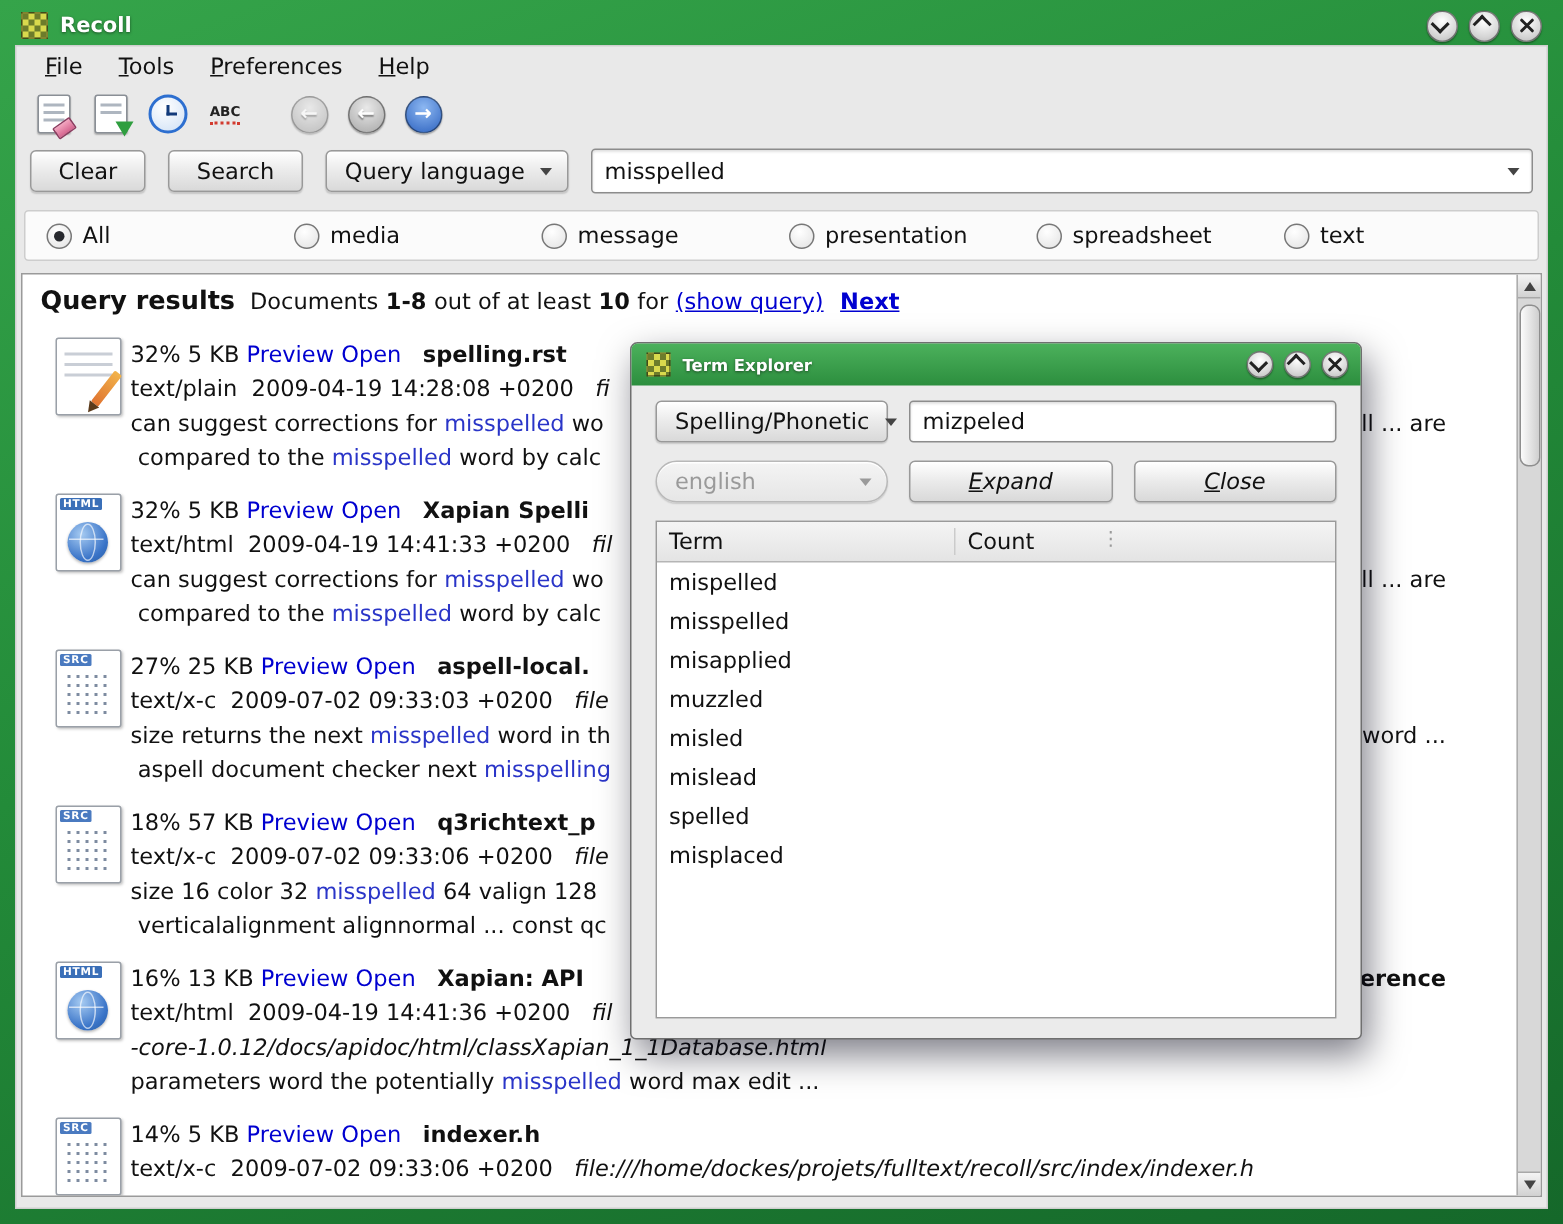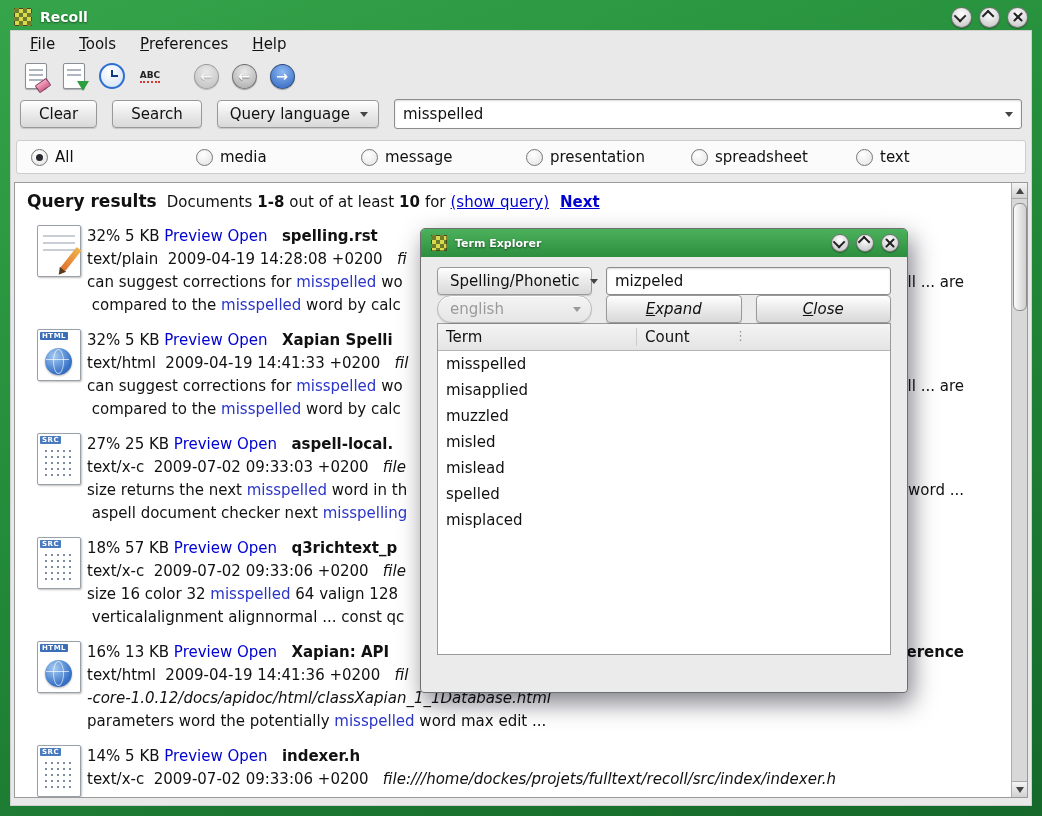--- a/index.html
+++ b/index.html
@@ -119,21 +119,21 @@
   .tri-down{width:0;height:0;border-left:4px solid transparent;border-right:4px solid transparent;border-top:6px solid #444;}
   .sthumb{position:absolute;left:1px;width:12px;top:20px;height:106px;border:1px solid #8e8e8e;border-radius:6px;
           background:linear-gradient(90deg,#fbfbfb,#cfcfcf);}
   
   .dialog{position:absolute;left:420px;top:228px;width:486px;height:463px;background:#ebebeb;
           border:1px solid #6f6f6f;border-radius:5px 5px 4px 4px;box-shadow:4px 10px 24px rgba(0,0,20,.5);z-index:10;}
   .dlg-titlebar{height:28px;display:flex;align-items:center;gap:8px;padding:0 8px 0 10px;
                 background:linear-gradient(#4cb15c,#2c8e3e);border-radius:4px 4px 0 0;}
   .dlg-title{color:#fff;font-weight:bold;font-size:11px;text-shadow:0 1px 2px rgba(0,0,0,.5);}
   .dlg-body{padding:10px 16px 0 16px;}
-  .dlg-row{display:flex;align-items:center;gap:14px;}
+  .dlg-row{display:flex;align-items:center;gap:14px;margin-bottom:12px;}
   .kcombo.mode{width:155px;box-sizing:border-box;justify-content:space-between;}
   .kinput{flex:1;height:26px;background:#fff;border:1px solid #8c8c8c;border-radius:3px;
           display:flex;align-items:center;padding:0 8px;box-shadow:inset 0 1px 2px rgba(0,0,0,.15);}
   .kbtn.grow{flex:1;font-style:italic;}
   .term-table{height:330px;background:#fff;border:1px solid #9a9a9a;display:flex;flex-direction:column;overflow:hidden;}
   .tt-header{position:relative;height:26px;background:linear-gradient(#f4f4f4,#e4e4e4);border-bottom:1px solid #b5b5b5;
              display:flex;align-items:center;flex:0 0 26px;}
   .tt-h{padding-left:8px;}
   .tt-h.term{width:199px;border-right:1px solid #cbcbcb;box-sizing:border-box;}
   .tt-h.count{flex:1;}
@@ -404,20 +404,21 @@
         <button class="kbtn grow"><u>C</u>lose</button>
       </div>
       <div class="term-table">
         <div class="tt-header">
           <span class="tt-h term">Term</span>
           <span class="tt-h count">Count</span>
           <span class="tt-dots">⋮</span>
         </div>
         <div class="tt-body">
             <div class="term-row">
+              <span class="term-cell">mispelled</span>
               <span class="count-cell"></span>
             </div>
             <div class="term-row">
               <span class="term-cell">misspelled</span>
               <span class="count-cell"></span>
             </div>
             <div class="term-row">
               <span class="term-cell">misapplied</span>
               <span class="count-cell"></span>
             </div>

